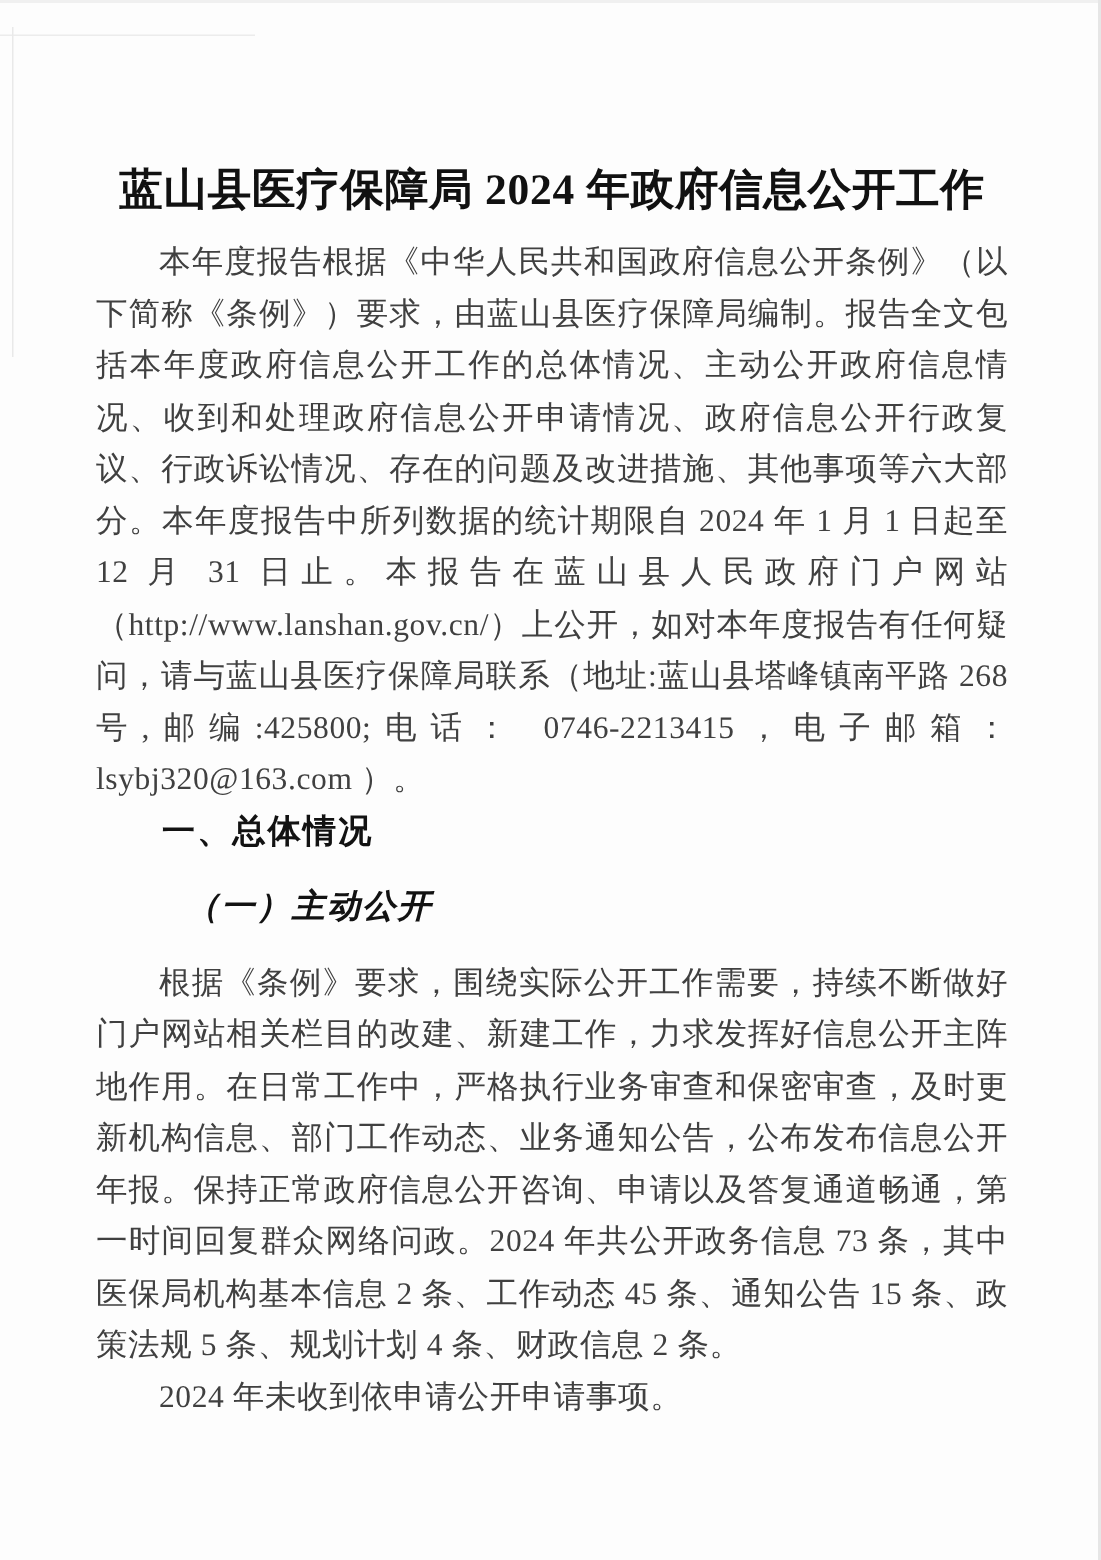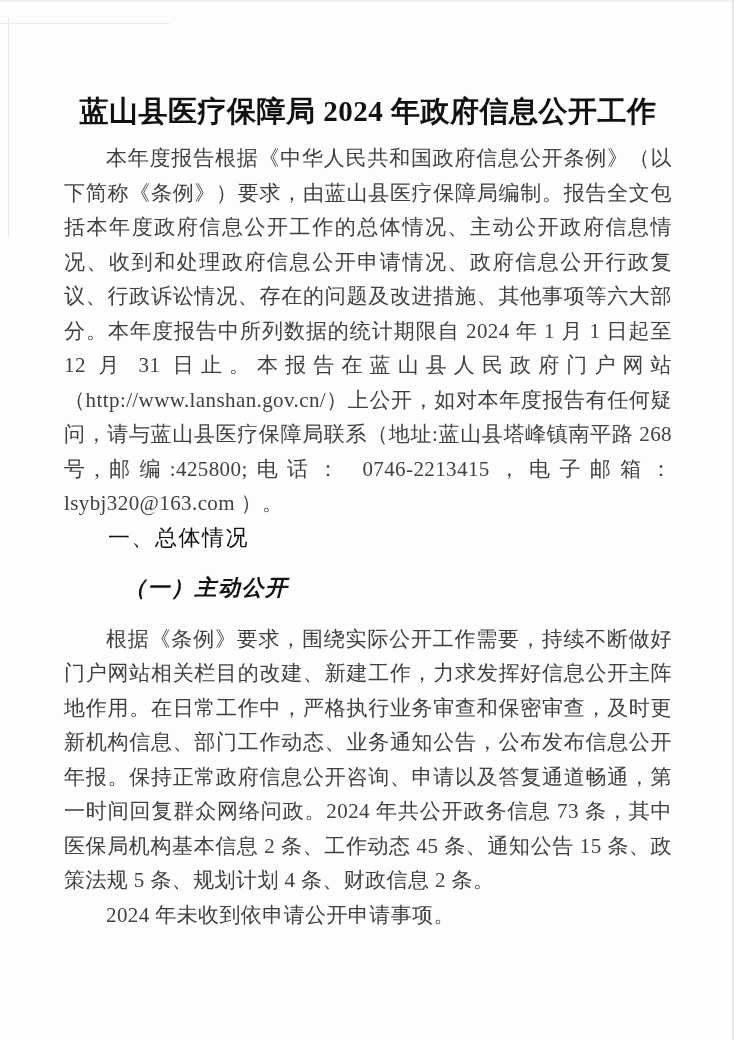--- a/index.html
+++ b/index.html
@@ -28,21 +28,21 @@
   .artifact-h {
     position: absolute; left: 0; top: 23px; width: 170px; height: 1px;
     background: #ececec;
   }
   .artifact-v {
     position: absolute; left: 8px; top: 18px; width: 1px; height: 220px;
     background: #e9e9e9;
   }
   .content {
     position: absolute;
-    top: 88px;
+    top: 104px;
     left: 64px;
     width: 608px;
   }
   .doc-title {
     margin: 0;
     font-size: 29px;
     line-height: 46px;
     font-weight: 700;
     text-align: center;
     letter-spacing: 0.5px;
@@ -59,21 +59,21 @@
     letter-spacing: 0.4px;
     color: #404040;
   }
   .para.first {
     margin-top: 7px;
   }
   .heading-1 {
     margin: 0;
     font-size: 22px;
     line-height: 34.5px;
-    font-weight: 400;
+    font-weight: 700;
     text-indent: 2em;
     letter-spacing: 1.5px;
     color: #121212;
     font-family: "Liberation Sans", "DejaVu Sans", sans-serif;
   }
   .heading-2 {
     margin: 16px;
     font-size: 22px;
     line-height: 34.5px;
     font-weight: 700;

